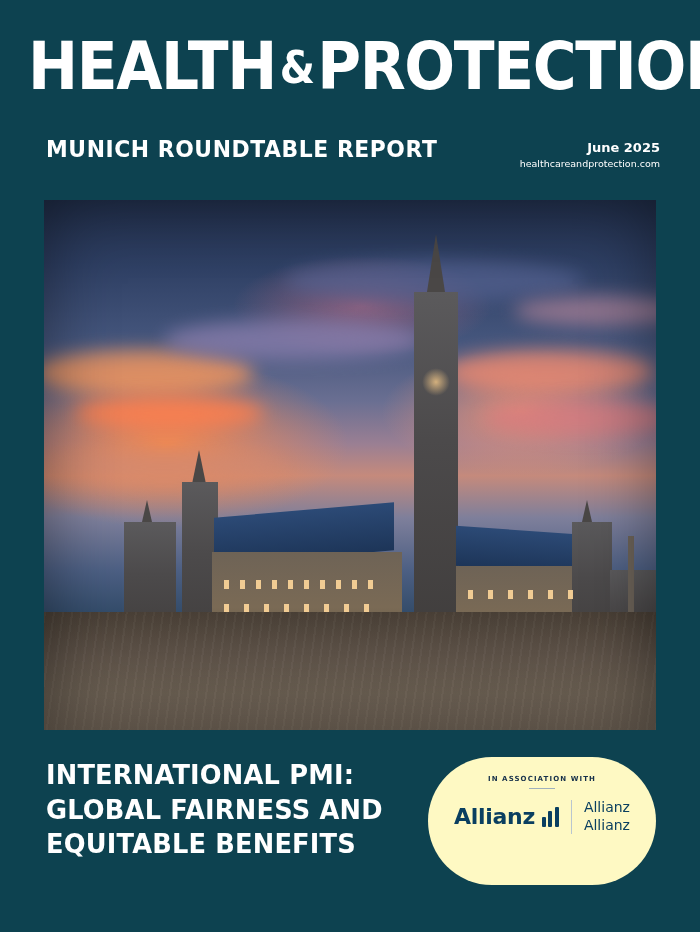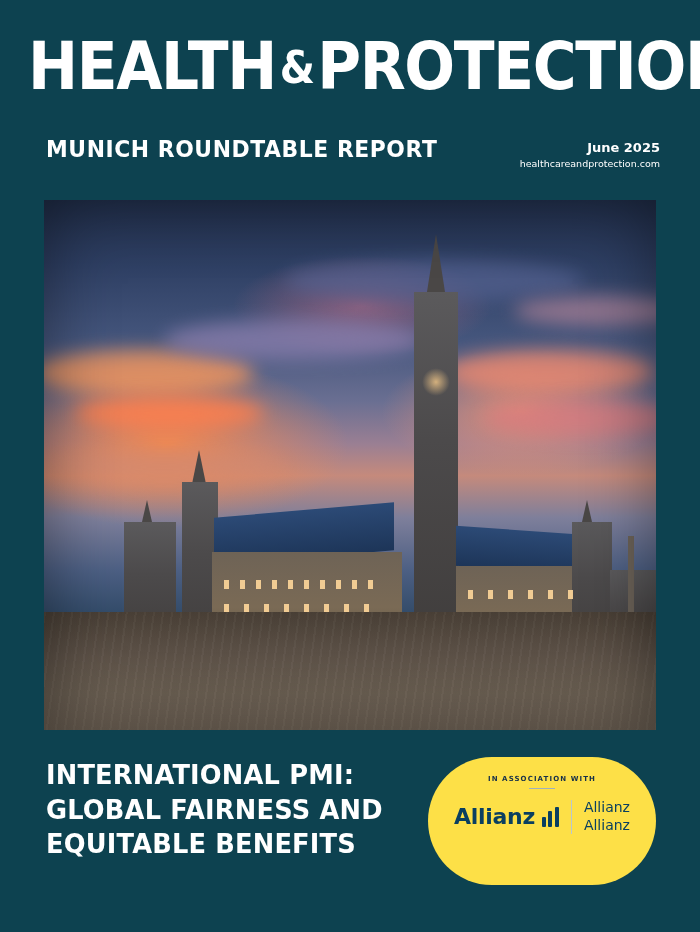--- a/index.html
+++ b/index.html
@@ -194,21 +194,21 @@
     transform-origin: left top;
   }
 
   
   .badge {
     position: absolute;
     left: 428px;
     top: 757px;
     width: 228px;
     height: 128px;
-    background: #fde047;
+    background: #fef9c3;
     border-radius: 64px;
     display: flex;
     flex-direction: column;
     align-items: center;
     justify-content: flex-start;
     padding-top: 18px;
     box-sizing: border-box;
   }
   .badge-assoc {
     font-family: "DejaVu Sans", sans-serif;

